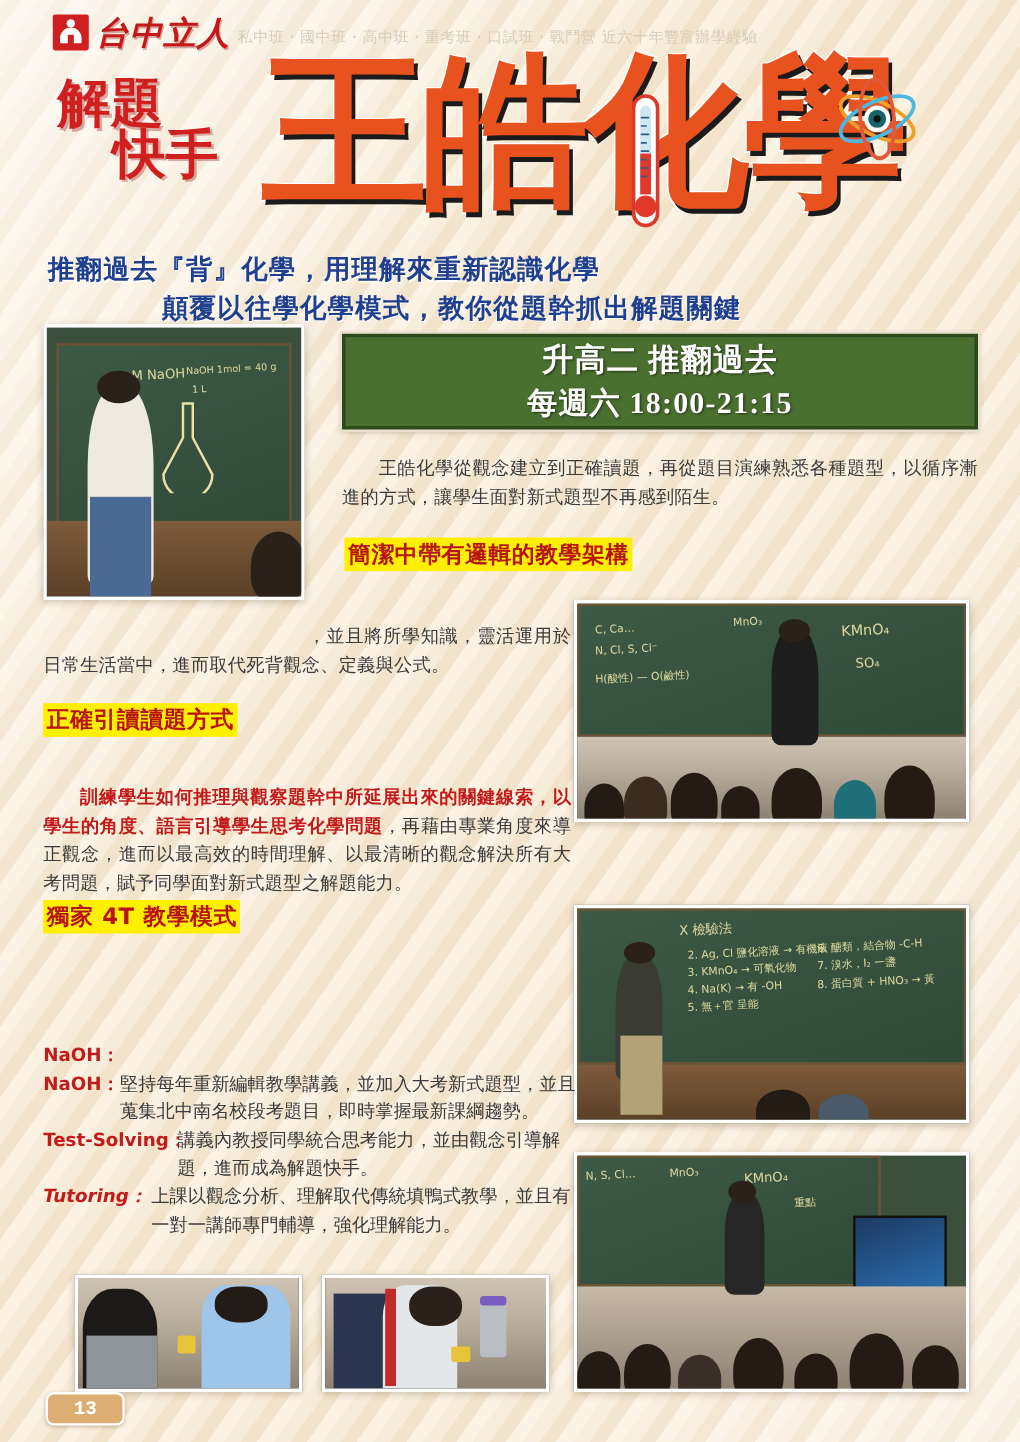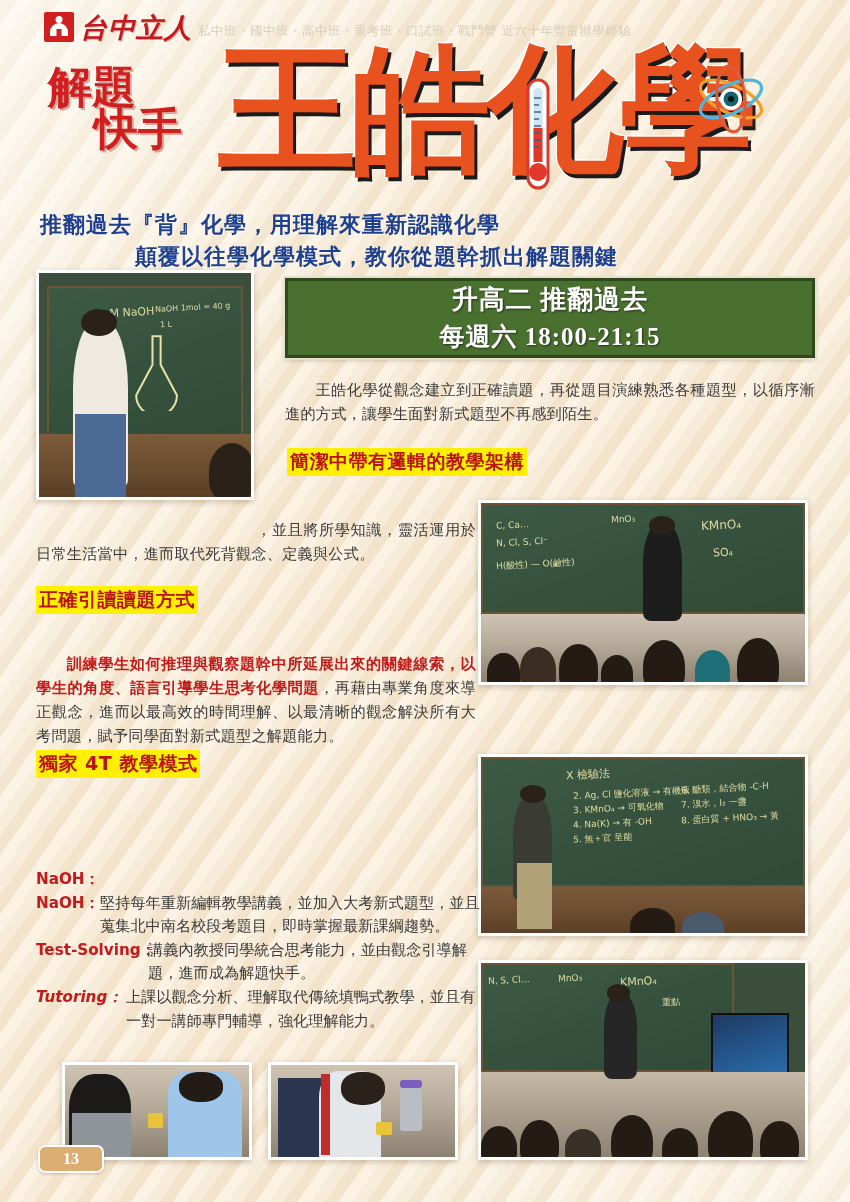--- a/index.html
+++ b/index.html
@@ -285,28 +285,28 @@
   #list-4t .r-team  .term { width: 64px; }
   #list-4t .r-trend .term { width: 64px; }
   #list-4t .r-test  .term { width: 112px; }
   #list-4t .r-tutor .term { width: 90px; font-style: italic; }
   #list-4t .r-test  .desc,
   #list-4t .r-tutor .desc { text-indent: 0; }
 
   
   #page-number {
     position: absolute;
-    left: 38px; bottom: 29px;
+    left: 38px; bottom: 14px;
     width: 66px; height: 28px;
     z-index: 8;
     background: #dcae74;
     border: 2px solid #ffffff;
     border-radius: 7px;
     color: #ffffff;
-    font-family:Liberation Serif, serif;
+    font-family:Liberation Mono, monospace;
     font-weight: bold;
     font-size: 16px;
     display:flex; align-items:center; justify-content:center;
     box-shadow: 0 1px 3px rgba(120,90,50,.35);
   }
 </style>
 </head>
 <body>
 
 <div id="page">

